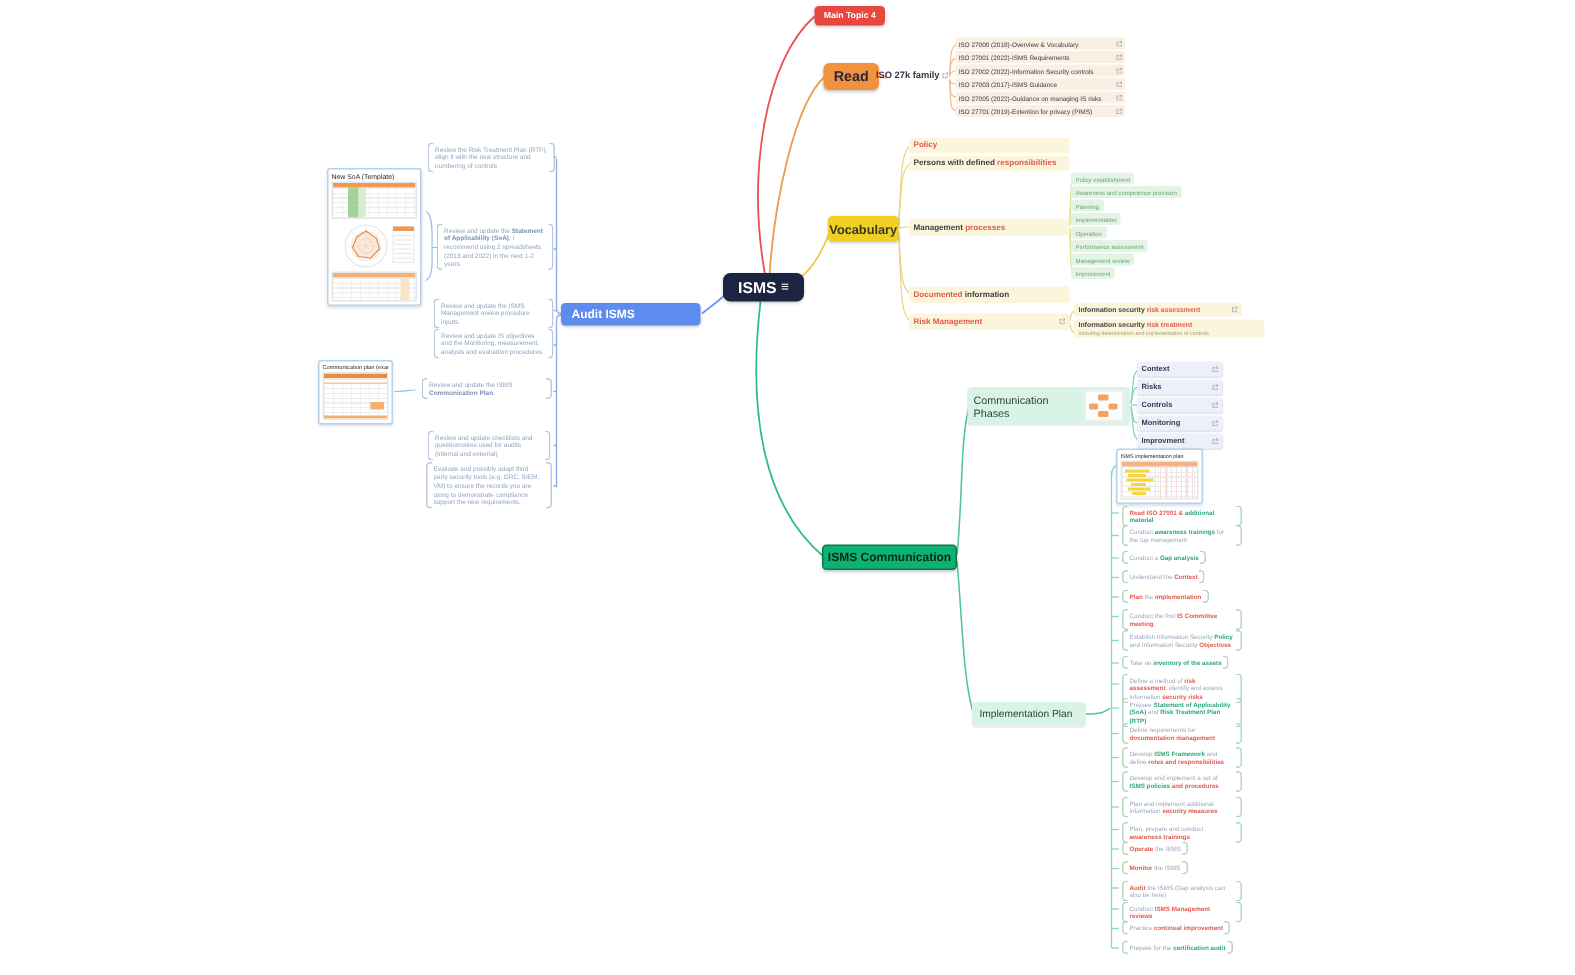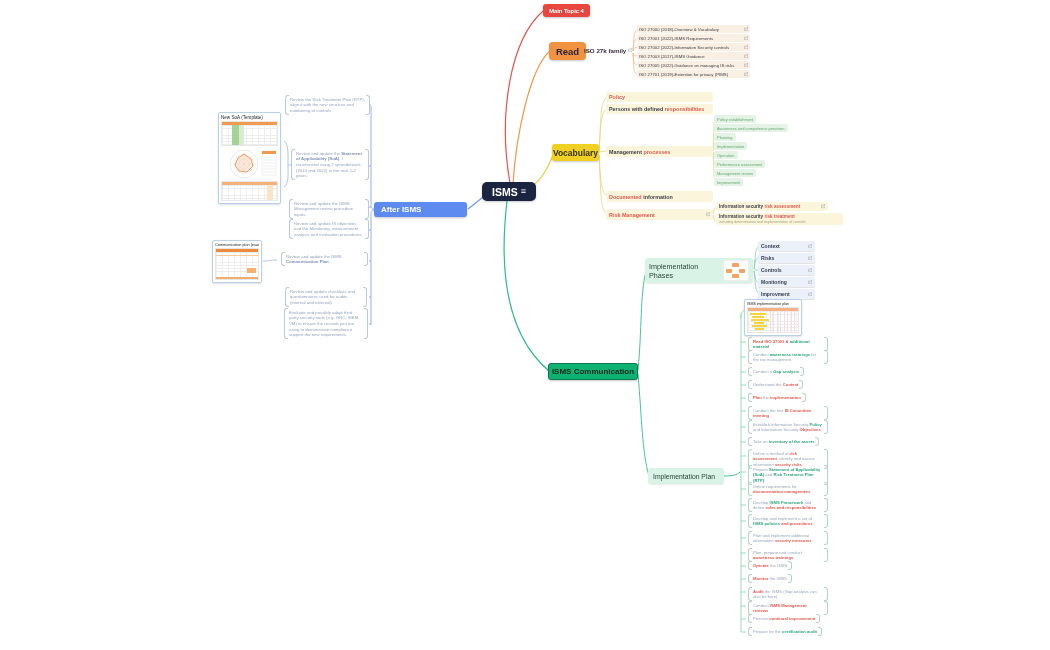--- a/index.html
+++ b/index.html
@@ -277,21 +277,21 @@
     <svg class="lnk">
         <use href="#ic-link"></use>
       </svg>
   </div>
   <div class="risk-sub" style="top:213px;width:127px">
     <div><span>Information security </span><span class="r">risk treatment</span></div>
     <div class="sub-note">including determination and implementation of controls</div>
   </div>
 
   <div class="nd after-node">
-    <span>After ISMS</span>
+    <span>Audit ISMS</span>
   </div>
 
   <div class="note" style="left:285px;top:95px;width:85px">
     <span><span>Review the Risk Treatment Plan (RTP), align it with the new structure and numbering of controls</span></span></div>
   <div class="note" style="left:291px;top:149px;width:78px">
     <span><span>Review and update the </span><span class="b">Statement of Applicability (SoA)</span><span>. I recommend using 2 spreadsheets (2013 and 2022) in the next 1-2 years.</span></span></div>
   <div class="note" style="left:289px;top:199px;width:80px">
     <span><span>Review and update the ISMS Management review procedure inputs.</span></span></div>
   <div class="note" style="left:289px;top:219px;width:80px">
     <span><span>Review and update IS objectives and the Monitoring, measurement, analysis and evaluation procedures.</span></span></div>
@@ -345,21 +345,21 @@
       <div style="position:absolute;right:2px;bottom:6px;width:9px;height:5px;background:#f6b071"></div>
       <div style="position:absolute;left:0;right:0;bottom:0;height:2px;background:#f3ad6e"></div>
     </div>
   </div>
 
   <div class="nd impl-node">
     <span>ISMS Communication</span>
   </div>
 
   <div class="lgreen phases-box">
-    <span>Implementation Phases</span>
+    <span>Communication Phases</span>
     <span class="thumb">
       <i style="left:8px;top:2px;width:7px;height:4px"></i>
       <i style="left:2px;top:8px;width:6px;height:4px"></i>
       <i style="left:15px;top:8px;width:6px;height:4px"></i>
       <i style="left:8px;top:13px;width:7px;height:4px"></i>
     </span>
   </div>
 
   <div class="pchip" style="top:241px">
     <span>Context</span>

